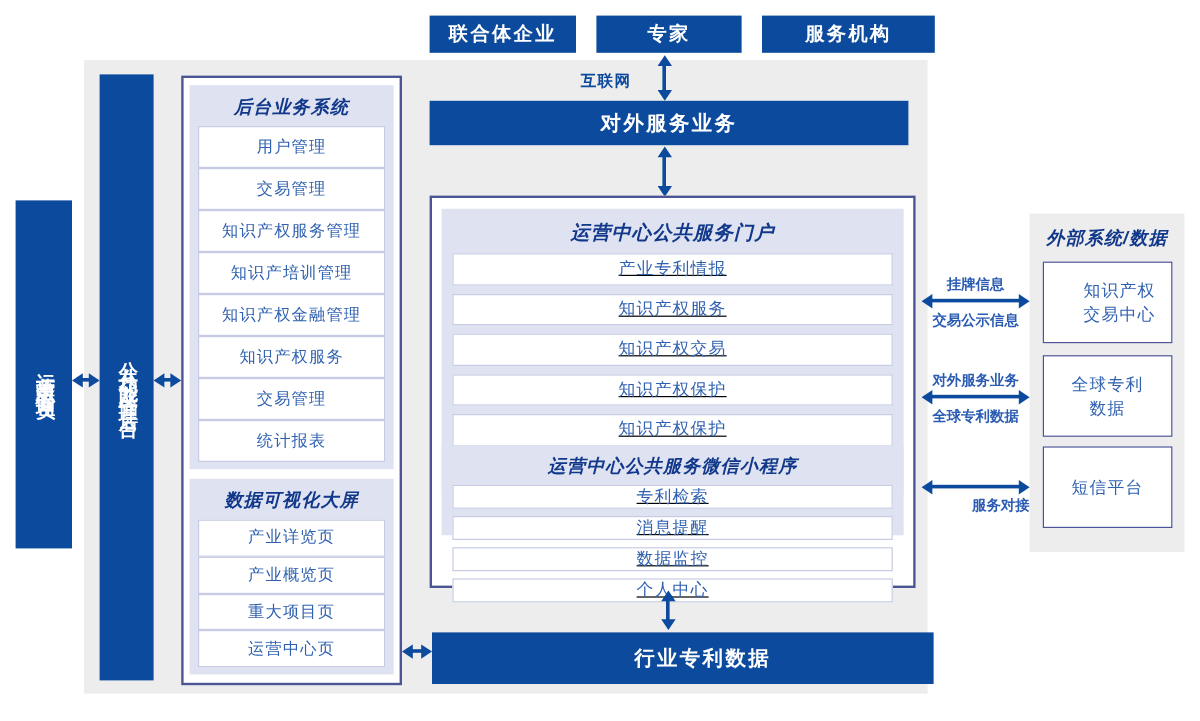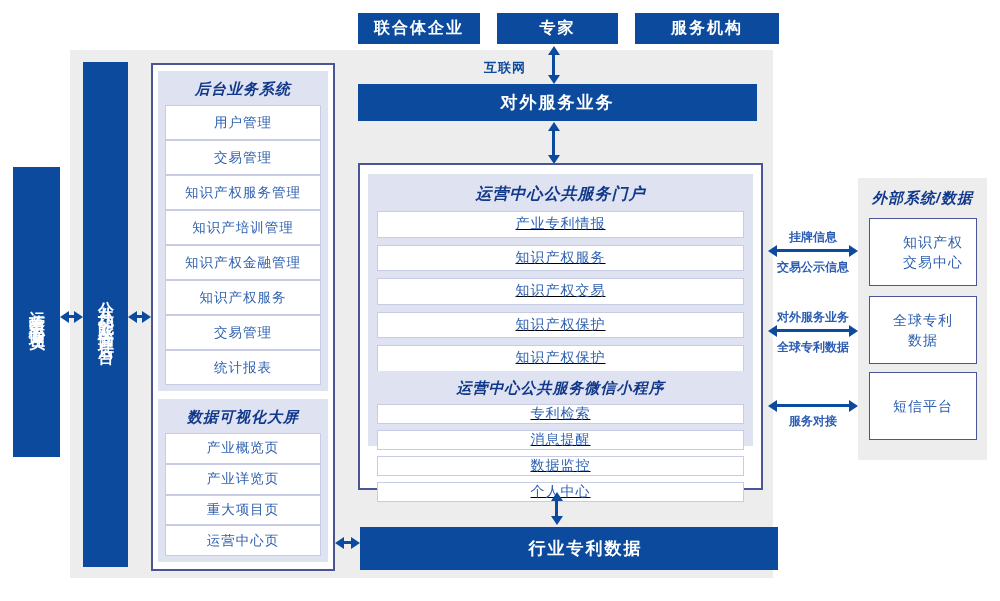--- a/index.html
+++ b/index.html
@@ -192,22 +192,22 @@
       <div class="item">知识产权金融管理</div>
       <div class="item">知识产权服务</div>
       <div class="item">交易管理</div>
       <div class="item">统计报表</div>
     </div>
   </div>
 
   <div class="panel p-screen">
     <div class="panel-title">数据可视化大屏</div>
     <div class="item-list">
+      <div class="item">产业详览页</div>
       <div class="item">产业概览页</div>
-      <div class="item">产业详览页</div>
       <div class="item">重大项目页</div>
       <div class="item">运营中心页</div>
     </div>
   </div>
 
   <div class="outer-box center-outer"></div>
 
   <div class="panel p-portal">
     <div class="panel-title">运营中心公共服务门户</div>
     <div class="grid-2">
@@ -250,15 +250,15 @@
 
   <div class="link-label" style="left:763px; top:229px;">挂牌信息</div>
   <div class="arrow-h" style="left:776px; top:249px; width:74px;"></div>
   <div class="link-label" style="left:763px; top:259px;">交易公示信息</div>
 
   <div class="link-label" style="left:763px; top:309px;">对外服务业务</div>
   <div class="arrow-h" style="left:776px; top:329px; width:74px;"></div>
   <div class="link-label" style="left:763px; top:339px;">全球专利数据</div>
 
   <div class="arrow-h" style="left:776px; top:404px; width:74px;"></div>
-  <div class="link-label" style="left:763px; top:413px;">服务对接</div>
+  <div class="link-label" style="left:784px; top:413px;">服务对接</div>
 
 </div>
 
 </body></html>

